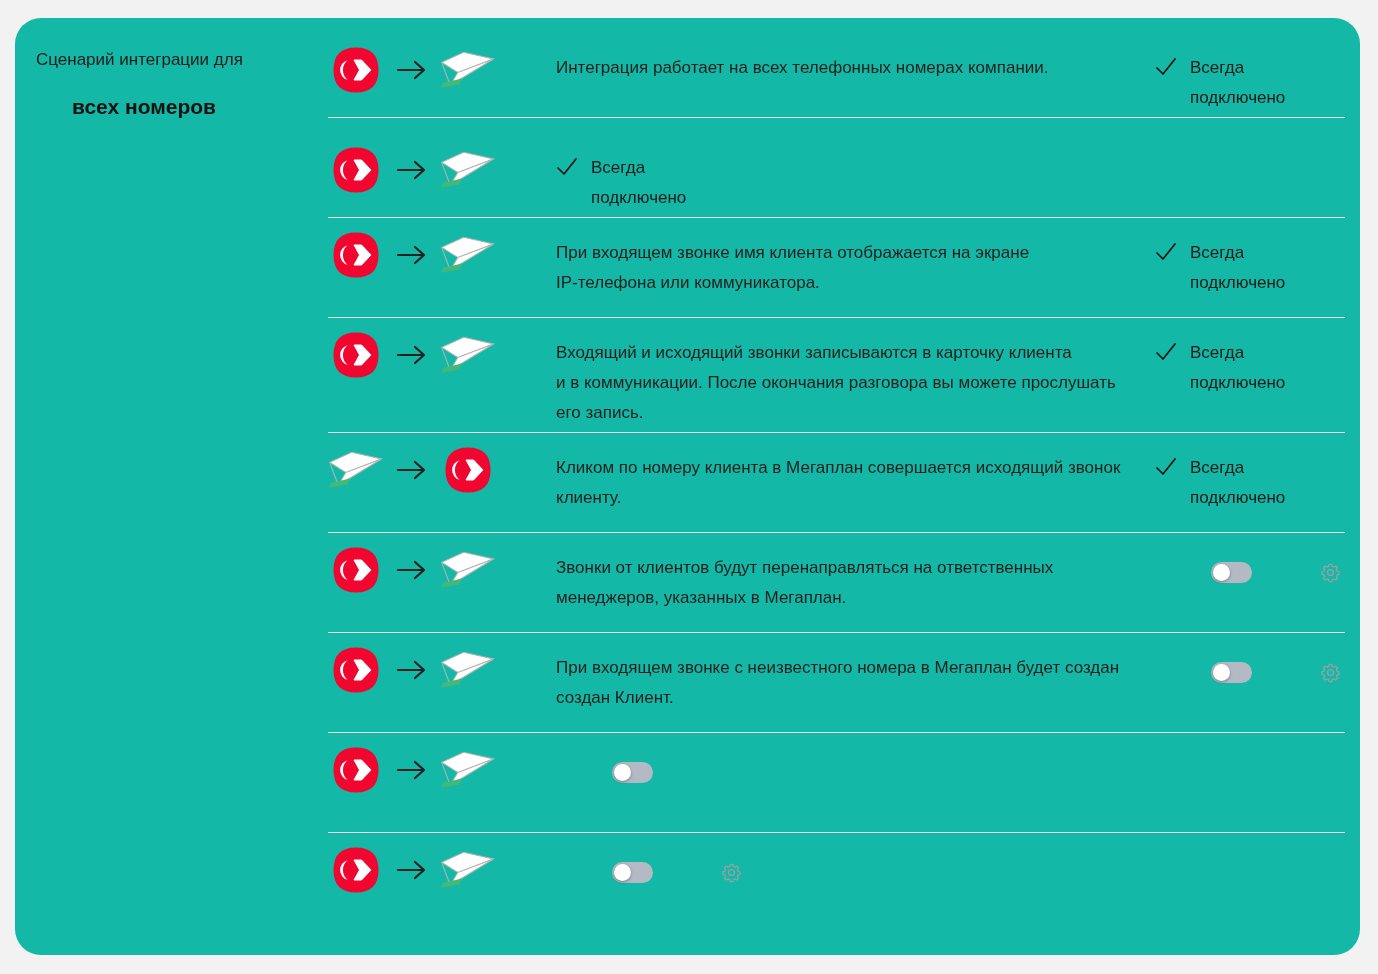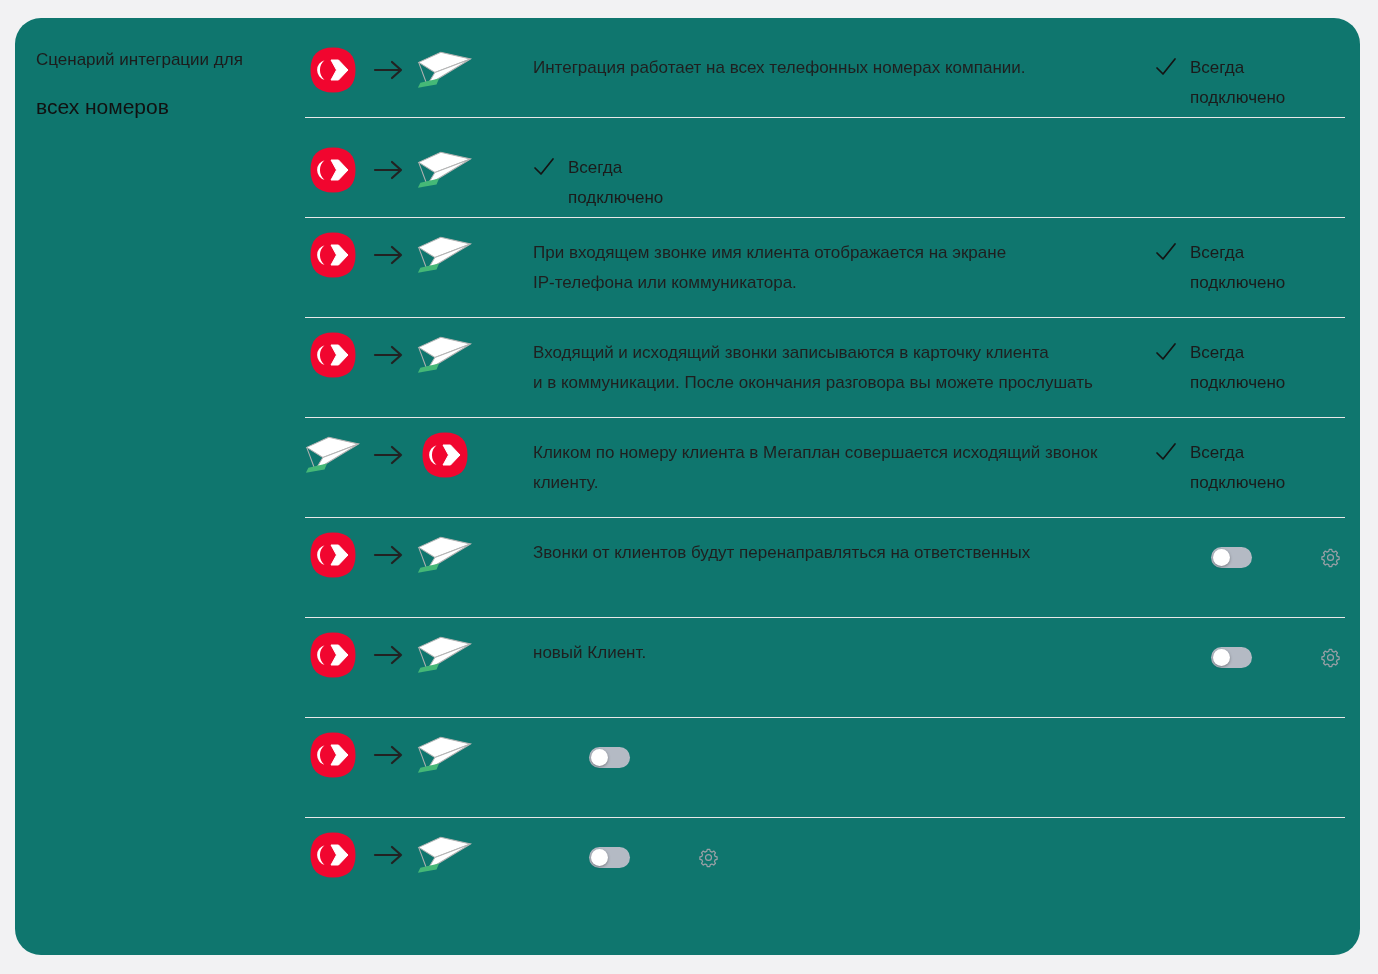--- a/index.html
+++ b/index.html
@@ -6,41 +6,43 @@
   html, body { width: 1378px; height: 974px; }
   body {
     background: #f2f2f3;
     font-family: "Liberation Sans", "DejaVu Sans", sans-serif;
     color: #1e1e1e;
     padding: 18px 18px 19px 15px;
   }
   .card {
     width: 1345px;
     height: 937px;
-    background: #0f766e;
+    background: #14b8a6;
     border-radius: 26px;
     display: flex;
     overflow: hidden;
+    gap: 23px;
   }
   
   .sidebar {
     width: 290px;
     flex: none;
     padding: 30px 30px 0 21px;
   }
   .scenario-title {
     font-size: 17px;
     line-height: 24px;
     color: #1c1c1c;
   }
   .scenario-subtitle {
     margin-top: 23px;
     font-size: 21px;
-    font-weight: normal;
+    font-weight: bold;
     color: #111;
+    margin-left: 36px;
   }
   
   .rows {
     flex: 1;
     padding-right: 15px;
   }
   .row {
     display: flex;
     align-items: flex-start;
     min-height: 100px;
@@ -259,20 +261,21 @@
       <path d="M2,16 L28,4 L63,12 L21,28 Z" fill="#ffffff" stroke="#b3b3b3" stroke-width="1.2"></path>
       <path d="M63,12 L12,43 L21,28 Z" fill="#ffffff" stroke="#b3b3b3" stroke-width="1.2"></path>
       <path d="M2,16 L12,43" fill="none" stroke="#b3b3b3" stroke-width="1.2"></path>
       <path d="M4,40 L26,35 L23,42 L1,46 Z" fill="#45b877"></path>
     </svg>
   </span>
 </div>
     <div class="row-text">
           <div>Входящий и исходящий звонки записываются в карточку клиента</div>
           <div>и в коммуникации. После окончания разговора вы можете прослушать</div>
+          <div>его запись.</div>
         </div>
     <div class="status status-always">
       <svg class="check" width="22" height="22" viewBox="0 0 22 22" aria-hidden="true">
         <path d="M2,12 L8,18 L20,3" fill="none" stroke="#141414" stroke-width="1.7" stroke-linecap="round" stroke-linejoin="round"></path>
       </svg>
       <div class="status-lines">
         <div class="s1">Всегда</div>
         <div class="s2">подключено</div>
       </div>
     </div>
@@ -340,20 +343,21 @@
     <svg width="56" height="50" viewBox="0 0 66 50" aria-hidden="true">
       <path d="M2,16 L28,4 L63,12 L21,28 Z" fill="#ffffff" stroke="#b3b3b3" stroke-width="1.2"></path>
       <path d="M63,12 L12,43 L21,28 Z" fill="#ffffff" stroke="#b3b3b3" stroke-width="1.2"></path>
       <path d="M2,16 L12,43" fill="none" stroke="#b3b3b3" stroke-width="1.2"></path>
       <path d="M4,40 L26,35 L23,42 L1,46 Z" fill="#45b877"></path>
     </svg>
   </span>
 </div>
     <div class="row-text">
           <div>Звонки от клиентов будут перенаправляться на ответственных</div>
+          <div>менеджеров, указанных в Мегаплан.</div>
         </div>
 
     <div class="status status-toggle">
       <div class="toggle" role="switch" aria-checked="false">
         <span class="knob"></span>
       </div>
       <svg class="gear" width="23" height="23" viewBox="0 0 24 24" aria-hidden="true">
         <path d="M10.7,3.6 h2.6 l0.55,2.1 a6.6,6.6 0 0 1 1.75,0.73 l1.85,-1.15 1.85,1.85 -1.15,1.85 a6.6,6.6 0 0 1 0.73,1.75 l2.1,0.55 v2.6 l-2.1,0.55 a6.6,6.6 0 0 1 -0.73,1.75 l1.15,1.85 -1.85,1.85 -1.85,-1.15 a6.6,6.6 0 0 1 -1.75,0.73 l-0.55,2.1 h-2.6 l-0.55,-2.1 a6.6,6.6 0 0 1 -1.75,-0.73 l-1.85,1.15 -1.85,-1.85 1.15,-1.85 a6.6,6.6 0 0 1 -0.73,-1.75 l-2.1,-0.55 v-2.6 l2.1,-0.55 a6.6,6.6 0 0 1 0.73,-1.75 l-1.15,-1.85 1.85,-1.85 1.85,1.15 a6.6,6.6 0 0 1 1.75,-0.73 z" fill="none" stroke="#9aa0a6" stroke-width="1.3" stroke-linejoin="round"></path>
         <circle cx="12" cy="12" r="3.1" fill="none" stroke="#9aa0a6" stroke-width="1.3"></circle>
       </svg>
@@ -379,21 +383,22 @@
   <span class="slot">
     <svg width="56" height="50" viewBox="0 0 66 50" aria-hidden="true">
       <path d="M2,16 L28,4 L63,12 L21,28 Z" fill="#ffffff" stroke="#b3b3b3" stroke-width="1.2"></path>
       <path d="M63,12 L12,43 L21,28 Z" fill="#ffffff" stroke="#b3b3b3" stroke-width="1.2"></path>
       <path d="M2,16 L12,43" fill="none" stroke="#b3b3b3" stroke-width="1.2"></path>
       <path d="M4,40 L26,35 L23,42 L1,46 Z" fill="#45b877"></path>
     </svg>
   </span>
 </div>
     <div class="row-text">
-          <div>новый Клиент.</div>
+          <div>При входящем звонке с неизвестного номера в Мегаплан будет создан</div>
+          <div>создан Клиент.</div>
         </div>
 
     <div class="status status-toggle">
       <div class="toggle" role="switch" aria-checked="false">
         <span class="knob"></span>
       </div>
       <svg class="gear" width="23" height="23" viewBox="0 0 24 24" aria-hidden="true">
         <path d="M10.7,3.6 h2.6 l0.55,2.1 a6.6,6.6 0 0 1 1.75,0.73 l1.85,-1.15 1.85,1.85 -1.15,1.85 a6.6,6.6 0 0 1 0.73,1.75 l2.1,0.55 v2.6 l-2.1,0.55 a6.6,6.6 0 0 1 -0.73,1.75 l1.15,1.85 -1.85,1.85 -1.85,-1.15 a6.6,6.6 0 0 1 -1.75,0.73 l-0.55,2.1 h-2.6 l-0.55,-2.1 a6.6,6.6 0 0 1 -1.75,-0.73 l-1.85,1.15 -1.85,-1.85 1.15,-1.85 a6.6,6.6 0 0 1 -0.73,-1.75 l-2.1,-0.55 v-2.6 l2.1,-0.55 a6.6,6.6 0 0 1 0.73,-1.75 l-1.15,-1.85 1.85,-1.85 1.85,1.15 a6.6,6.6 0 0 1 1.75,-0.73 z" fill="none" stroke="#9aa0a6" stroke-width="1.3" stroke-linejoin="round"></path>
         <circle cx="12" cy="12" r="3.1" fill="none" stroke="#9aa0a6" stroke-width="1.3"></circle>
       </svg>

